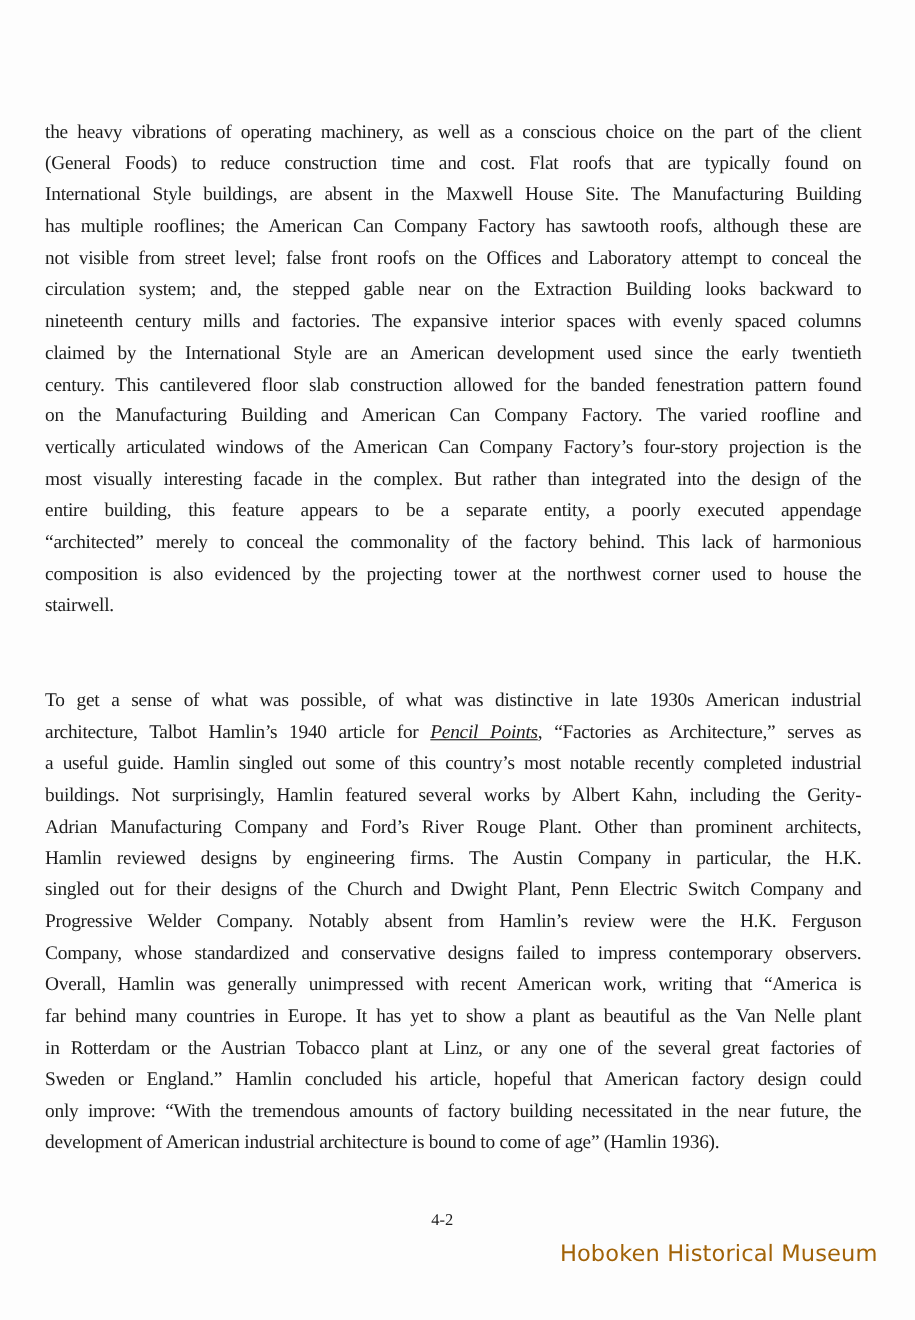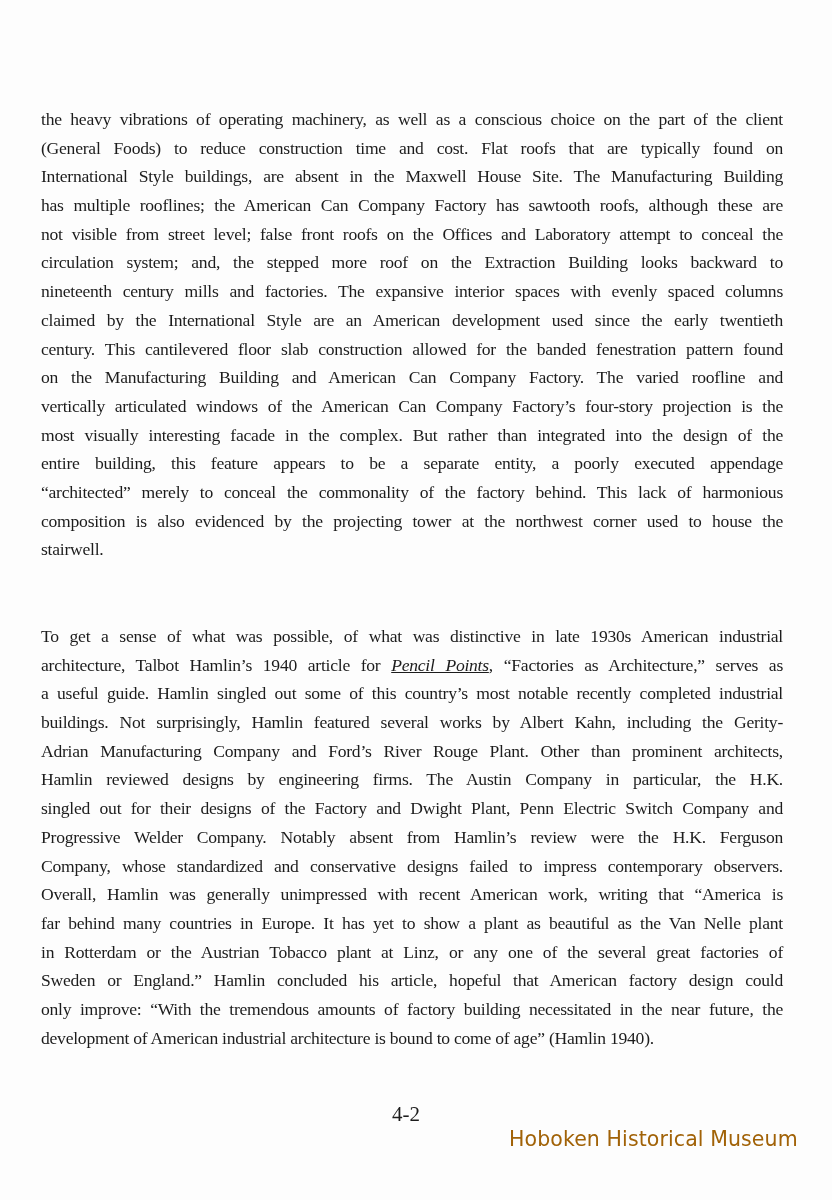--- a/index.html
+++ b/index.html
@@ -42,21 +42,21 @@
     .body-text .line.last {
       text-align-last: left;
     }
     #para-1 { top: 105px; }
     #para-2 { top: 622px; }
     .page-number {
       position: absolute;
       left: 392px;
       top: 1102px;
       font-family: "Liberation Serif", "DejaVu Serif", serif;
-      font-size: 21px;
+      font-size: 15px;
       color: #1c1c1c;
     }
     .watermark {
       position: absolute;
       left: 509px;
       top: 1127px;
       font-family: "DejaVu Sans", "Liberation Sans", sans-serif;
       font-size: 20.5px;
       color: #a16207;
       letter-spacing: 0.1px;
@@ -67,48 +67,48 @@
 <body>
 
 <div class="page">
 
   <div class="body-text" id="para-1">
     <span class="line">the heavy vibrations of operating machinery, as well as a conscious choice on the part of the client</span>
     <span class="line">(General Foods) to reduce construction time and cost.  Flat roofs that are typically found on</span>
     <span class="line">International Style buildings, are absent in the Maxwell House Site.  The Manufacturing Building</span>
     <span class="line">has multiple rooflines; the American Can Company Factory has sawtooth roofs, although these are</span>
     <span class="line">not visible from street level; false front roofs on the Offices and Laboratory attempt to conceal the</span>
-    <span class="line">circulation system; and, the stepped more roof on the Extraction Building looks backward to</span>
+    <span class="line">circulation system; and, the stepped gable near on the Extraction Building looks backward to</span>
     <span class="line">nineteenth century mills and factories.  The expansive interior spaces with evenly spaced columns</span>
     <span class="line">claimed by the International Style are an American development used since the early twentieth</span>
     <span class="line">century.  This cantilevered floor slab construction allowed for the banded fenestration pattern found</span>
     <span class="line">on the Manufacturing Building and American Can Company Factory.   The varied roofline and</span>
     <span class="line">vertically articulated windows of the American Can Company Factory’s four-story projection is the</span>
     <span class="line">most visually interesting facade in the complex. But rather than integrated into the design of the</span>
     <span class="line">entire building, this feature appears to be a separate entity, a poorly executed appendage</span>
     <span class="line">“architected” merely to conceal the commonality of the factory behind.  This lack of harmonious</span>
     <span class="line">composition is also evidenced by the  projecting tower at the northwest corner used to house the</span>
     <span class="line last">stairwell.</span>
   </div>
 
   <div class="body-text" id="para-2">
     <span class="line">To get a sense of what was possible, of what was distinctive in late 1930s American industrial</span>
     <span class="line"><span>architecture, Talbot Hamlin’s 1940 article for </span><em>Pencil Points</em><span>, “Factories as Architecture,” serves as</span></span>
     <span class="line">a useful guide.  Hamlin singled out some of this country’s most notable recently completed industrial</span>
     <span class="line">buildings.  Not surprisingly, Hamlin featured several works by Albert Kahn, including the Gerity-</span>
     <span class="line">Adrian Manufacturing Company and Ford’s River Rouge Plant.  Other than prominent architects,</span>
     <span class="line">Hamlin reviewed designs by engineering firms.  The Austin Company in particular, the H.K.</span>
-    <span class="line">singled out for their designs of the Factory and Dwight Plant, Penn Electric Switch Company and</span>
+    <span class="line">singled out for their designs of the Church and Dwight Plant, Penn Electric Switch Company and</span>
     <span class="line">Progressive Welder Company. Notably absent from Hamlin’s review were the H.K. Ferguson</span>
     <span class="line">Company, whose standardized and conservative designs failed to impress contemporary observers.</span>
     <span class="line">Overall, Hamlin was generally unimpressed with recent American work, writing that “America is</span>
     <span class="line">far behind many countries in Europe. It has yet to show a plant as beautiful as the Van Nelle plant</span>
     <span class="line">in Rotterdam or the Austrian Tobacco plant at Linz, or any one of the several great factories of</span>
     <span class="line">Sweden or England.”   Hamlin concluded his article, hopeful that American factory design could</span>
     <span class="line">only improve: “With the tremendous amounts of factory building necessitated in the near future, the</span>
-    <span class="line last">development of American industrial architecture is bound to come of age” (Hamlin 1940).</span>
+    <span class="line last">development of American industrial architecture is bound to come of age” (Hamlin 1936).</span>
   </div>
 
   <div class="page-number">4-2</div>
 
   <div class="watermark">Hoboken Historical Museum</div>
 
 </div>
 
 </body></html>

